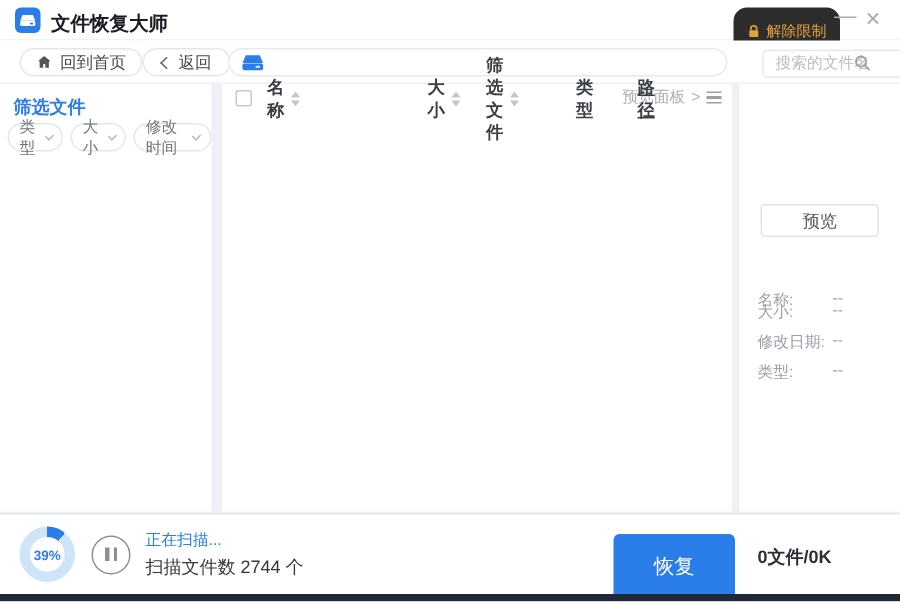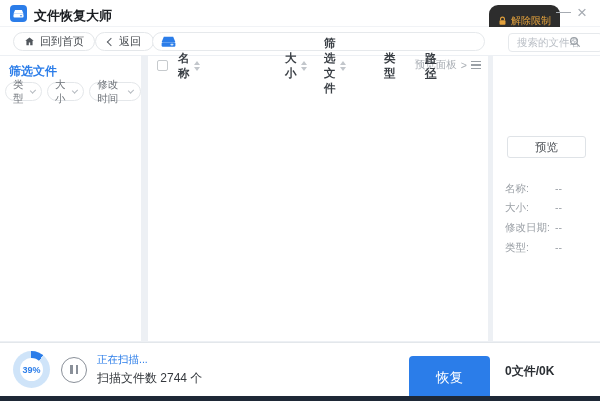--- a/index.html
+++ b/index.html
@@ -46,21 +46,21 @@
   .sort .down { width:0; height:0; border-left:3px solid transparent; border-right:3px solid transparent; border-top:4px solid #c2c6cb; }
   .tbody { flex:1; }
   .tfoot { flex:none; height:18px; display:flex; align-items:center; justify-content:flex-end; gap:4px; padding-right:7px; font-size:10.5px; color:#a9aeb4; cursor:pointer; }
   .hamburger { display:flex; flex-direction:column; gap:2px; }
   .hamburger i { display:block; width:10px; height:1.5px; background:#9aa0a6; }
 
   .preview-sidebar { position:absolute; left:493px; top:56px; width:124px; height:285px; background:#fff; }
   .preview-btn { position:absolute; left:14px; top:80px; width:79px; height:22px; border:1px solid #dfe3e7; border-radius:3px; background:#fff; font-size:11.5px; color:#53575c; display:flex; align-items:center; justify-content:center; cursor:pointer; }
   .pv-row { position:absolute; left:12px; display:flex; font-size:10.5px; color:#9ca1a7; }
   .pv-label { width:50px; }
-  .pv-r0 { top:126px; } .pv-r1 { top:145px; } .pv-r2 { top:165px; } .pv-r3 { top:185px; }
+  .pv-r0 { top:137px; } .pv-r1 { top:145px; } .pv-r2 { top:165px; } .pv-r3 { top:185px; }
 
   
   .statusbar { position:absolute; left:0; top:342px; width:600px; height:54px; background:#fff; border-top:1px solid #e3e7eb; display:flex; align-items:center; }
   .donut { position:relative; width:37px; height:37px; border-radius:50%; margin-left:13px; flex:none; }
   .donut::after { content:""; position:absolute; inset:7px; background:#fff; border-radius:50%; }
   .donut-text { position:absolute; inset:0; display:flex; align-items:center; justify-content:center; font-size:9px; font-weight:bold; color:var(--accent); z-index:1; }
   .pause-btn { width:26px; height:26px; border:1.5px solid #8a9099; border-radius:50%; margin-left:11px; display:flex; align-items:center; justify-content:center; gap:3px; flex:none; cursor:pointer; background:#fff; }
   .pause-btn i { display:block; width:2.5px; height:9px; background:#8a9099; }
   .scan-info { margin-left:10px; }
   .scanning { font-size:10.5px; color:var(--accent); }

